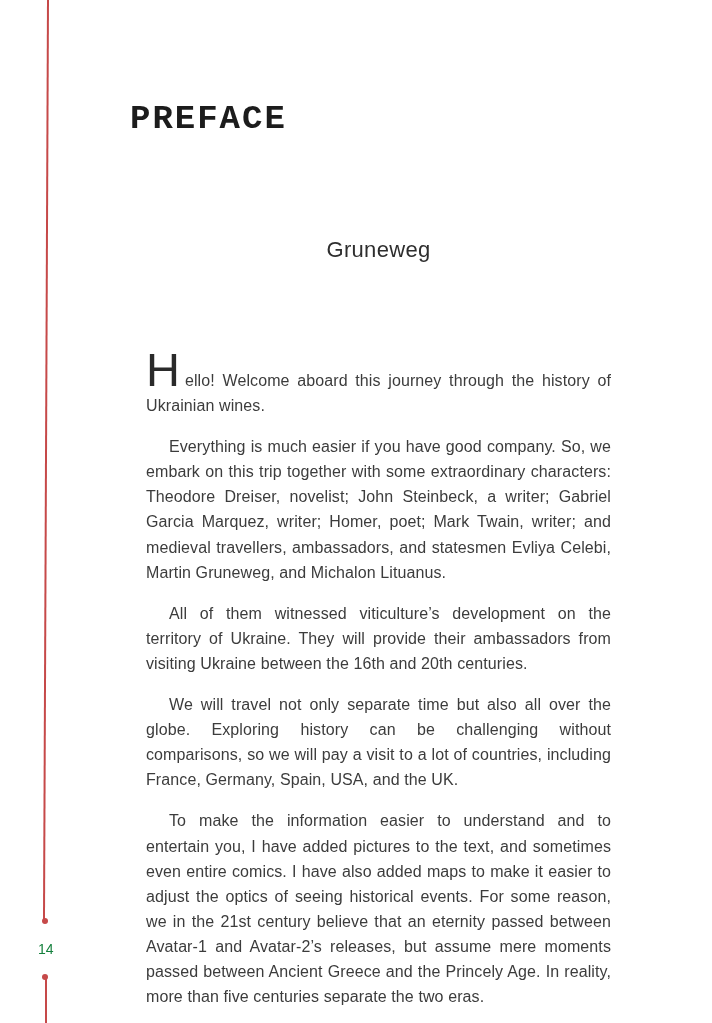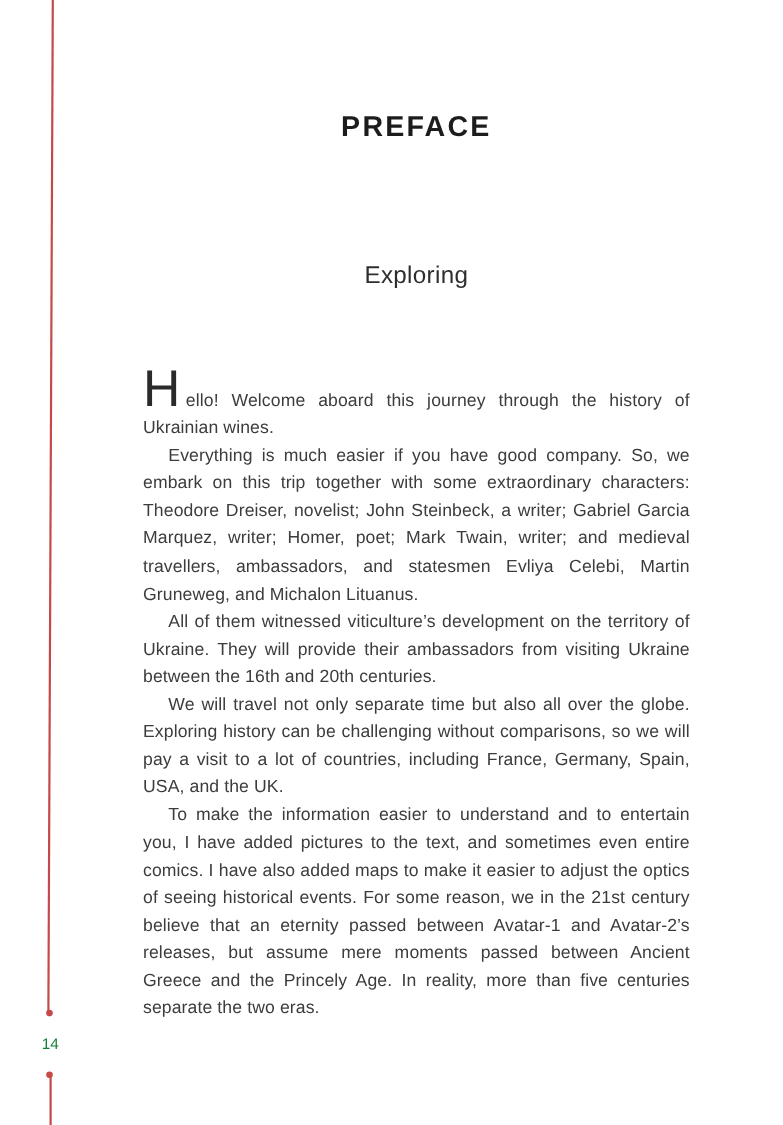--- a/index.html
+++ b/index.html
@@ -46,24 +46,24 @@
     background: #c64949;
   }
   .rule-dot.top-dot    { left: 42px; top: 918px; }
   .rule-dot.bottom-dot { left: 42px; top: 974px; }
 
   .page-title {
     position: absolute;
     top: 100px;
     left: 130px;
     width: 497px;
-    text-align: center;
-    font-family: Liberation Sans, sans-serif;
+    text-align: left;
+    font-family: Liberation Mono, monospace;
     font-weight: 700;
-    font-size: 26px;
+    font-size: 34px;
     letter-spacing: 2px;
     color: #1c1c1c;
   }
 
   .section-subtitle {
     position: absolute;
     top: 237px;
     left: 130px;
     width: 497px;
     text-align: center;
@@ -78,21 +78,21 @@
     top: 352px;
     left: 130px;
     width: 497px;
     font-size: 16px;
     line-height: 25.1px;
     text-align: justify;
     color: #3c3c3c;
     letter-spacing: 0.1px;
   }
   .body-text p {
-    margin: 0;
+    margin: 16px;
     padding: 0;
   }
   .body-text p + p {
     text-indent: 23px;
   }
   .initial-cap {
     font-size: 47px;
     line-height: 0;
     font-weight: 400;
     color: #2a2a2a;
@@ -113,21 +113,21 @@
 
 <div class="book-page">
 
   <div class="rule-top"></div>
   <div class="rule-dot top-dot"></div>
   <div class="rule-dot bottom-dot"></div>
   <div class="rule-bottom"></div>
 
   <div class="page-title">PREFACE</div>
 
-  <div class="section-subtitle">Exploring</div>
+  <div class="section-subtitle">Gruneweg</div>
 
   <div class="body-text">
     <p><span class="initial-cap">H</span><span>ello! Welcome aboard this journey through the history of Ukrainian wines.</span></p>
     <p>Everything is much easier if you have good company. So, we embark on this trip together with some extraordinary characters: Theodore Dreiser, novelist; John Steinbeck, a writer; Gabriel Garcia Marquez, writer; Homer, poet; Mark Twain, writer; and medieval travellers, ambassadors, and statesmen Evliya Celebi, Martin Gruneweg, and Michalon Lituanus.</p>
     <p>All of them witnessed viticulture’s development on the territory of Ukraine. They will provide their ambassadors from visiting Ukraine between the 16th and 20th centuries.</p>
     <p>We will travel not only separate time but also all over the globe. Exploring history can be challenging without comparisons, so we will pay a visit to a lot of countries, including France, Germany, Spain, USA, and the UK.</p>
     <p>To make the information easier to understand and to entertain you, I have added pictures to the text, and sometimes even entire comics. I have also added maps to make it easier to adjust the optics of seeing historical events. For some reason, we in the 21st century believe that an eternity passed between Avatar-1 and Avatar-2’s releases, but assume mere moments passed between Ancient Greece and the Princely Age. In reality, more than five centuries separate the two eras.</p>
   </div>
 
   <div class="page-number">14</div>

